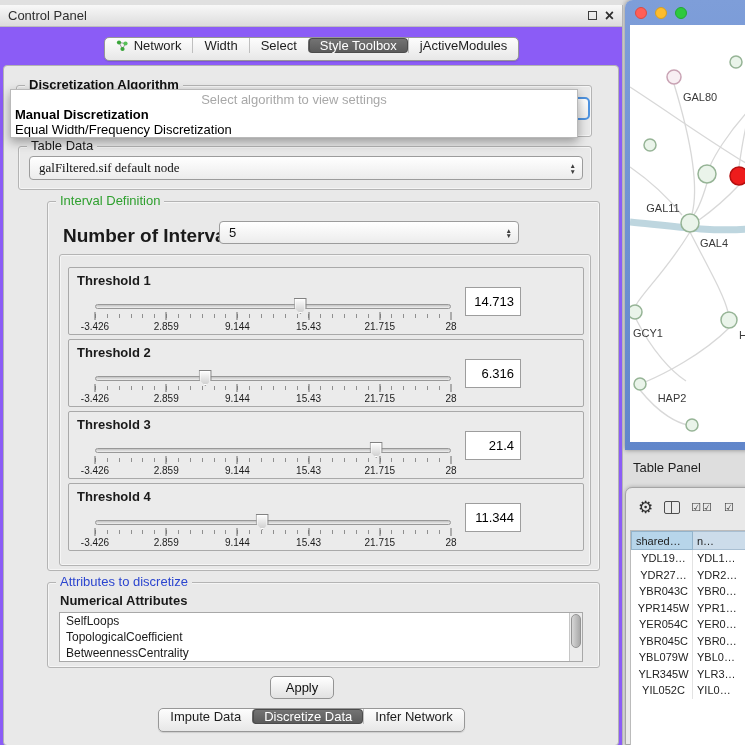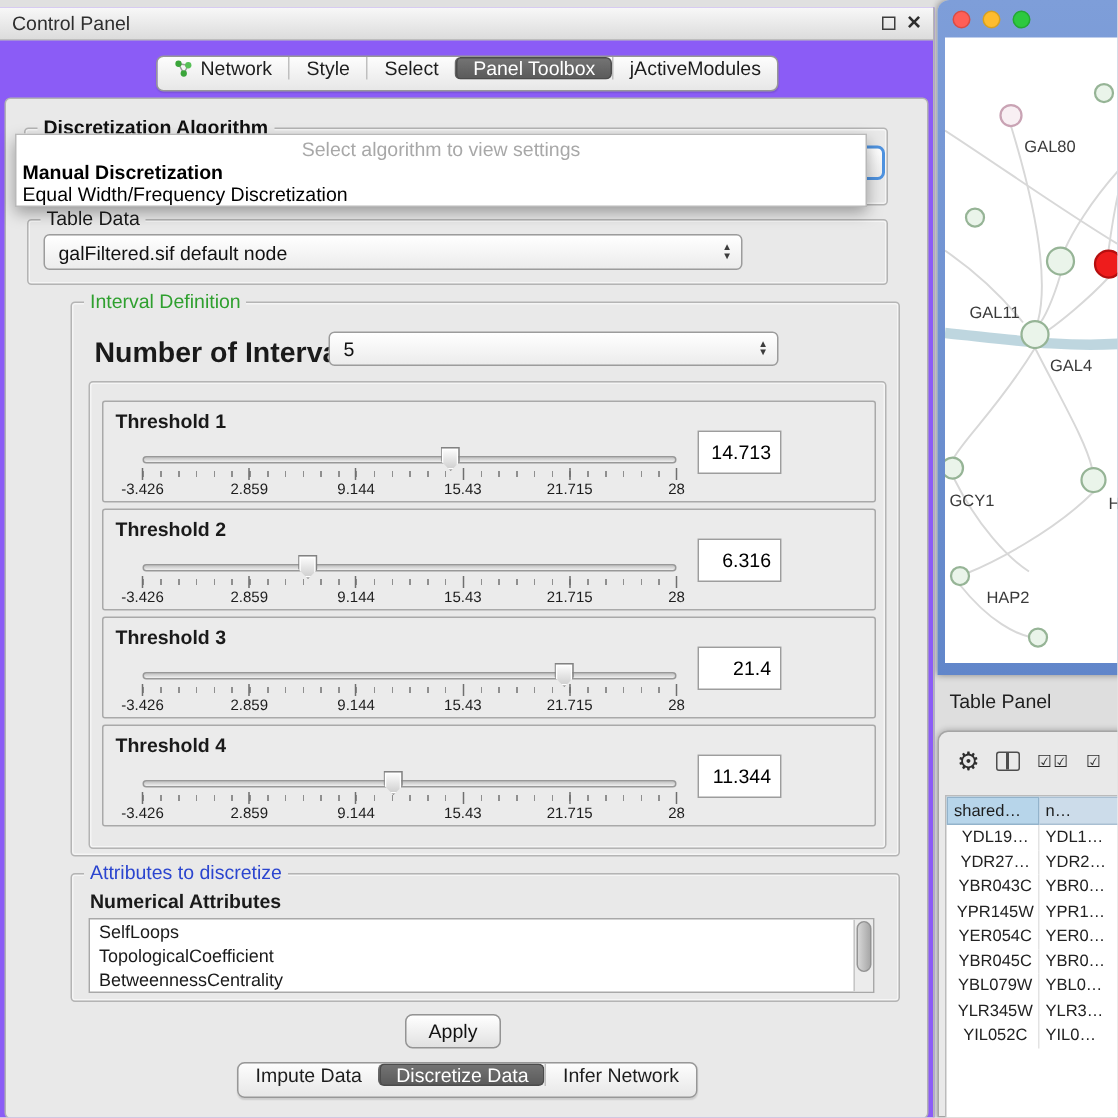--- a/index.html
+++ b/index.html
@@ -42,21 +42,21 @@
   .dropdown{position:absolute;left:10px;top:84px;width:568px;height:49px;background:#fff;border:1px solid #b9b9b9;box-shadow:0 4px 10px rgba(0,0,0,.35);z-index:40;font-size:13px;}
   .dropdown .ph{color:#a8a8a8;text-align:center;height:15px;line-height:15px;margin-top:2px;}
   .dropdown .opt{padding:0 4px;height:15px;line-height:15px;color:#000;}
   .dropdown .opt.b{font-weight:bold;}
 
   .g-tabledata{left:18px;top:141px;width:574px;height:44px;}
 
   
   .combo{position:absolute;background:linear-gradient(#ffffff,#ececec);border:1px solid #9c9c9c;border-radius:4px;display:flex;align-items:center;padding:0 24px 0 9px;font-size:13px;color:#111;}
   .combo .arrows{position:absolute;right:6px;top:50%;transform:translateY(-50%);display:flex;flex-direction:column;align-items:center;font-size:6.5px;line-height:5.5px;color:#3c3c3c;}
-  .combo-td{left:10px;top:9px;width:466px;height:24px;}
+  .combo-td{left:10px;top:9px;width:554px;height:24px;font-family:Liberation Serif, serif;}
   .combo-ni{left:171px;top:19px;width:300px;height:23px;}
 
   .g-interval{left:47px;top:196px;width:553px;height:370px;}
   .ni-label{position:absolute;left:15px;top:23px;font-weight:bold;font-size:19px;}
   .g-thresholds{position:absolute;left:11px;top:52px;width:532px;height:312px;border:1px solid #b4b4b4;border-radius:3px;box-shadow:inset 0 0 0 1px rgba(255,255,255,.55);}
 
   .tpanel{position:absolute;left:8px;width:516px;height:68px;border:1px solid #a9a9a9;border-radius:2px;background:#ebebeb;}
   .tlabel{position:absolute;left:8px;top:5px;font-weight:bold;font-size:13px;}
   .slider{position:absolute;left:26px;top:30px;width:356px;height:34px;}
   .track{position:absolute;left:0;top:6px;width:100%;height:5px;background:linear-gradient(#c2c2c2,#f0f0f0);border:1px solid #989898;border-radius:3px;}
@@ -230,27 +230,27 @@
             <line x1="3" y1="3.5" x2="9.5" y2="4.5" stroke="#999" stroke-width="1"></line>
             <line x1="3" y1="3.5" x2="6.5" y2="10" stroke="#999" stroke-width="1"></line>
             <line x1="9.5" y1="4.5" x2="6.5" y2="10" stroke="#999" stroke-width="1"></line>
             <circle cx="3" cy="3.5" r="2.1" fill="#3aa53a"></circle>
             <circle cx="9.5" cy="4.5" r="2.1" fill="#57c057"></circle>
             <circle cx="6.5" cy="10" r="2.1" fill="#3aa53a"></circle>
           </svg>
           <span>Network</span>
         </div>
         <div class="tab">
-          <span>Style</span>
+          <span>Width</span>
         </div>
         <div class="tab">
           <span>Select</span>
         </div>
         <div class="tab active">
-          <span>Panel Toolbox</span>
+          <span>Style Toolbox</span>
         </div>
         <div class="tab">
           <span>jActiveModules</span>
         </div>
       </div>
     </div>
 
     <div class="content-frame"></div>
 
     <div class="group g-algo">

